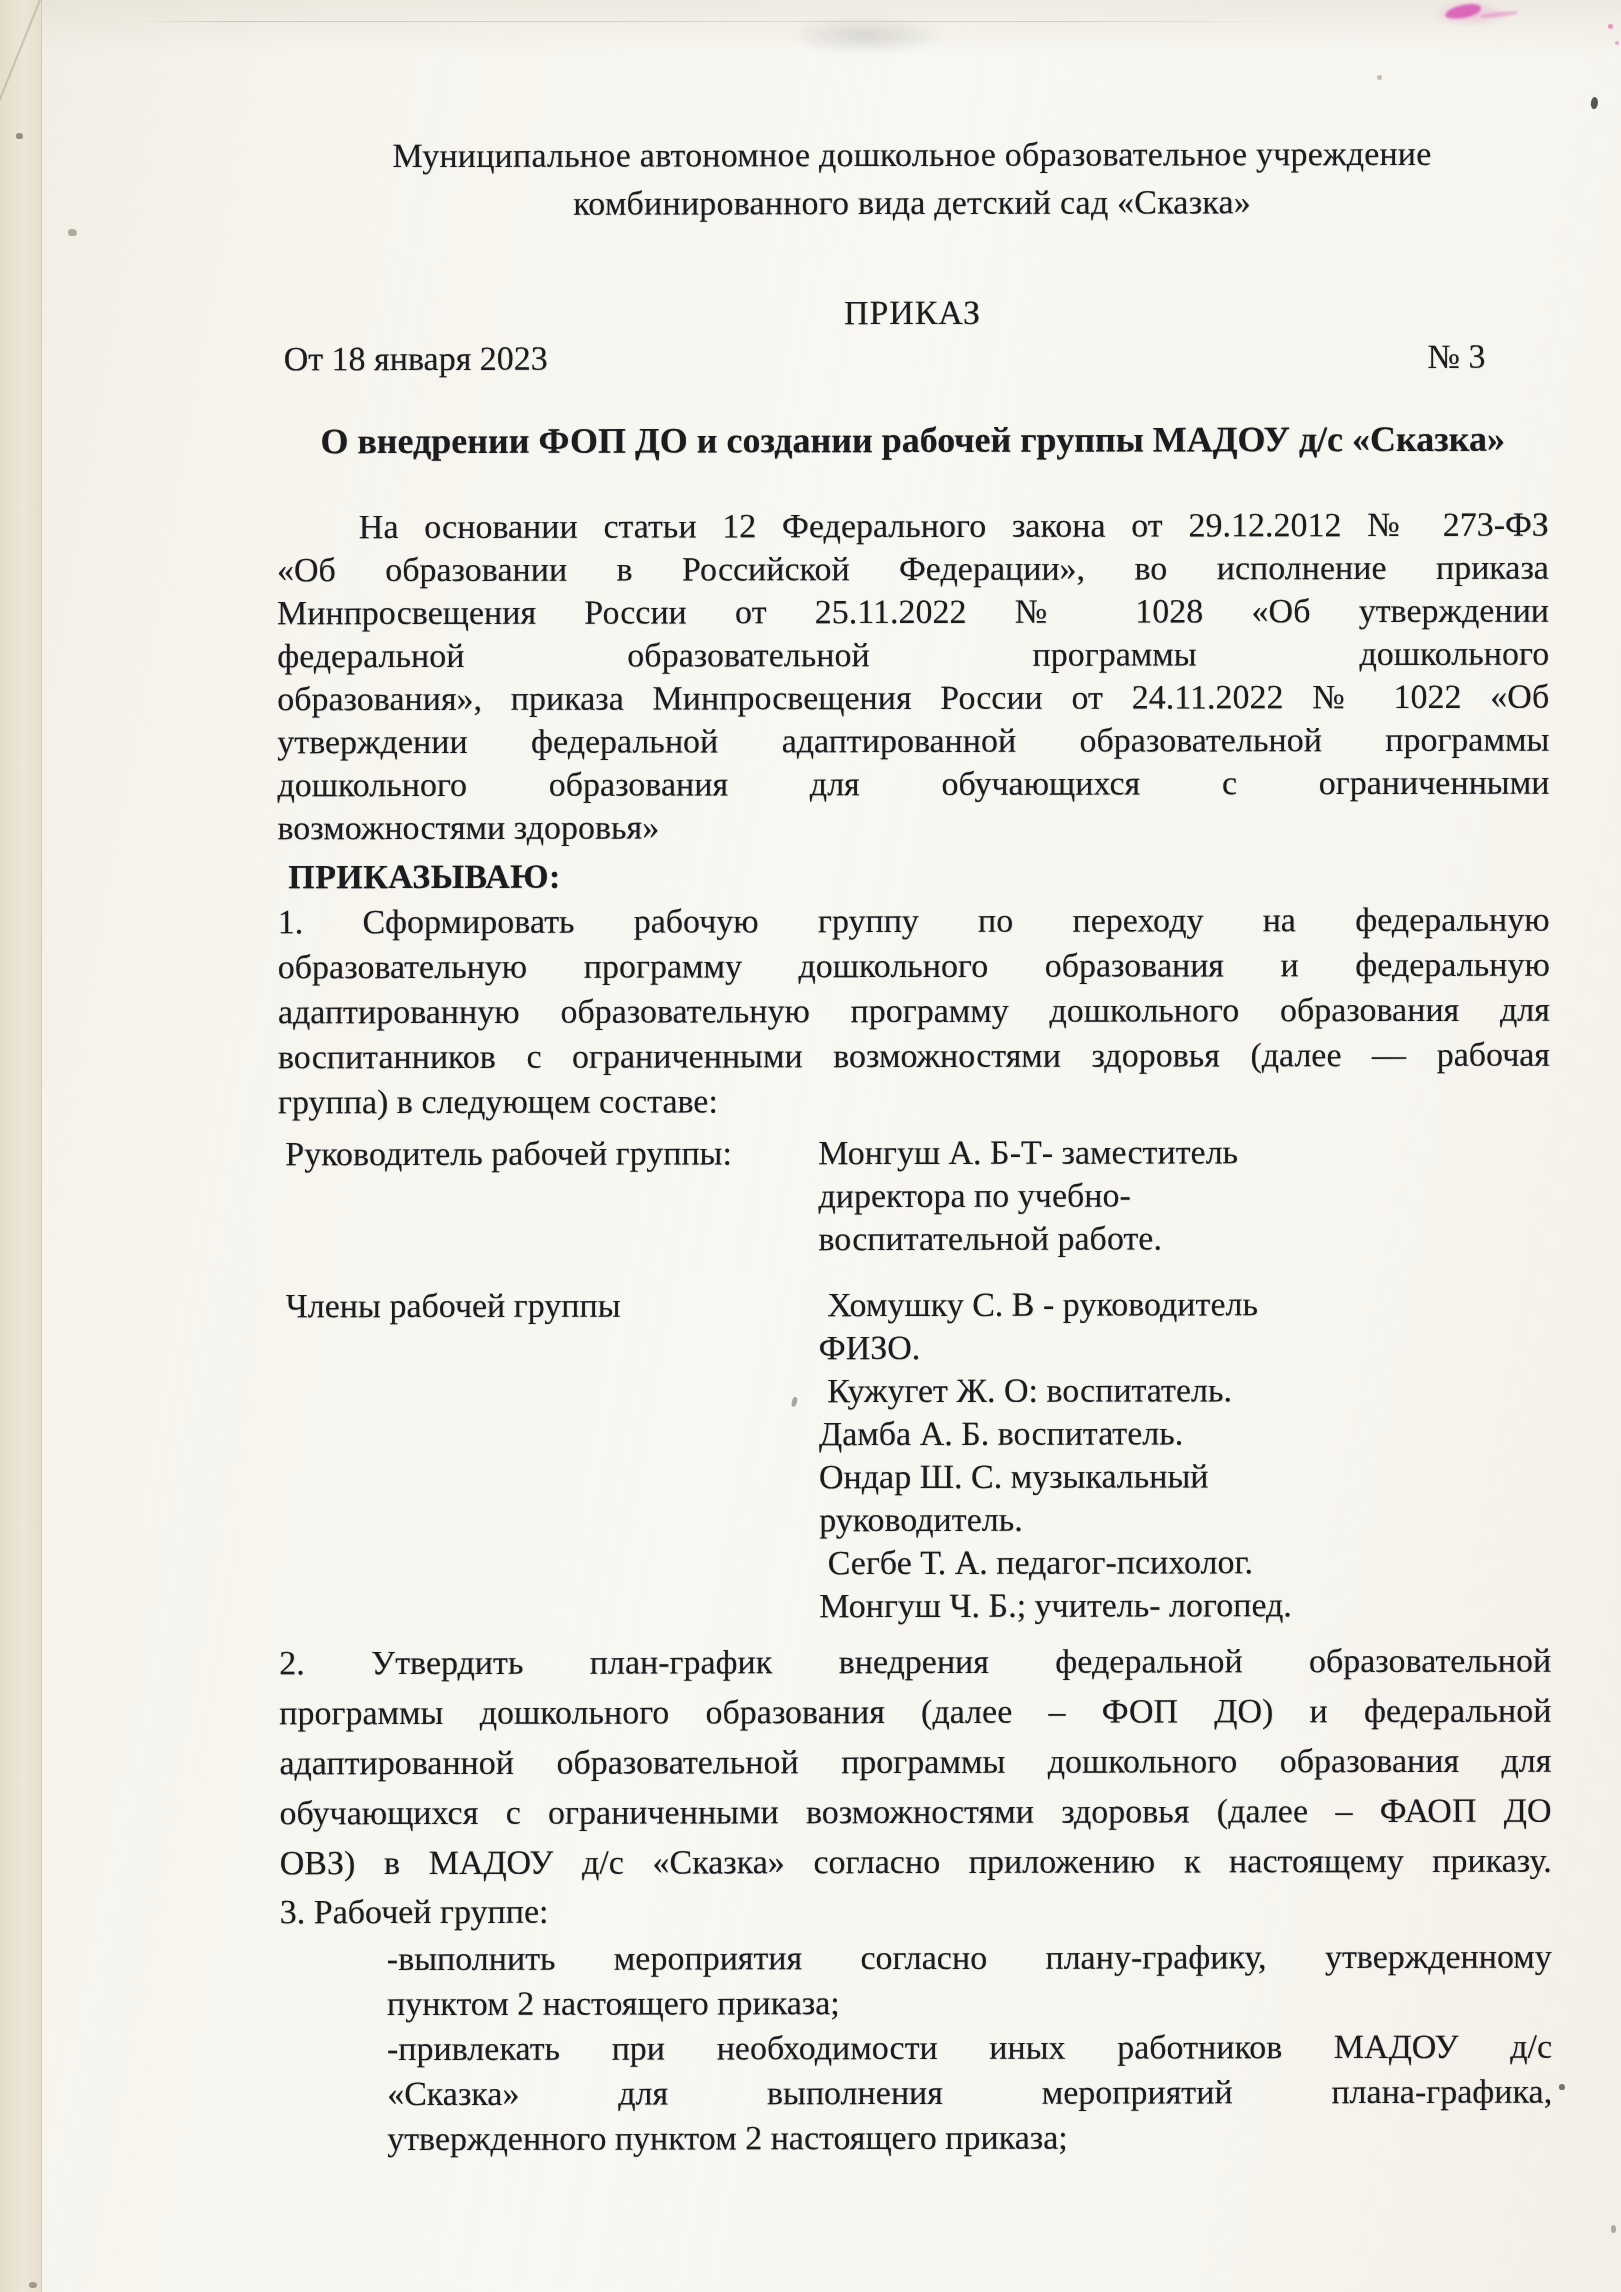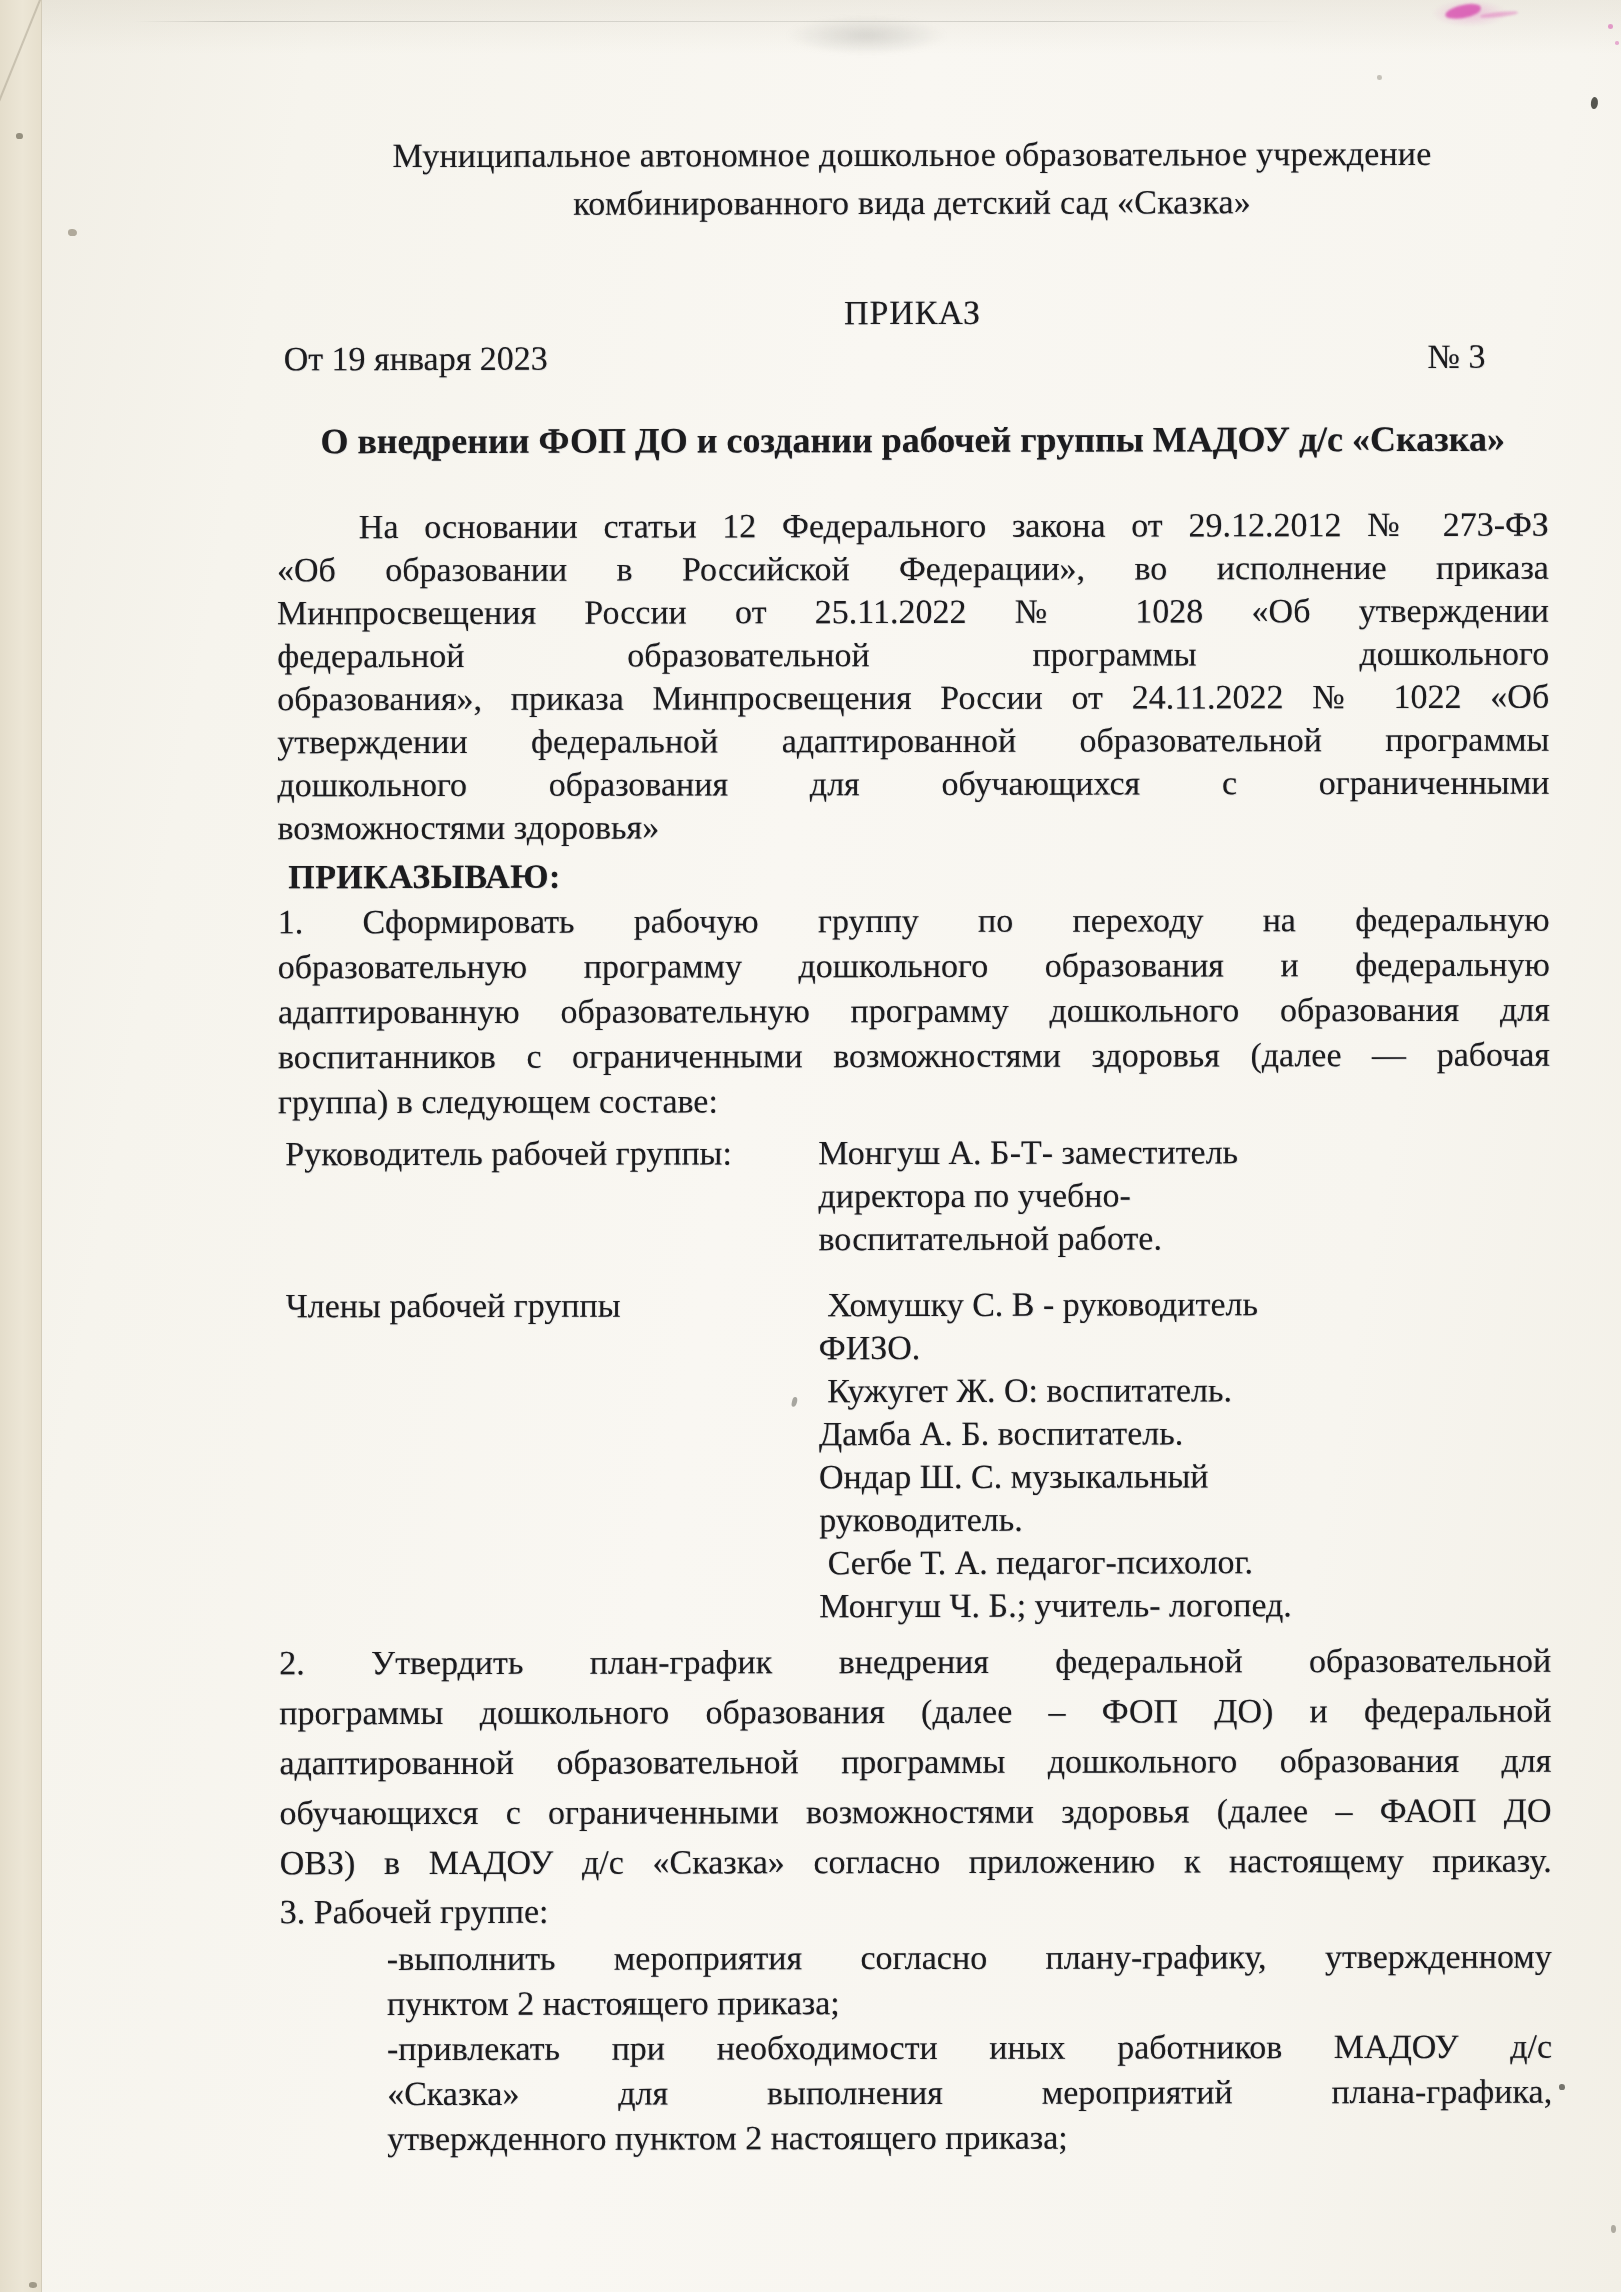--- a/index.html
+++ b/index.html
@@ -88,21 +88,21 @@
 <div class="doc">
 
   <div class="org-header">
     <div>Муниципальное автономное дошкольное образовательное учреждение</div>
     <div>комбинированного вида детский сад «Сказка»</div>
   </div>
 
   <div class="order-word">ПРИКАЗ</div>
 
   <div class="date-row">
-    <span>От 19 января 2023</span>
+    <span>От 18 января 2023</span>
     <span>№ 3</span>
   </div>
 
   <div class="doc-title">О внедрении ФОП ДО и создании рабочей группы МАДОУ д/с «Сказка»</div>
 
   <div class="para p1">
     <div class="jline indent">На основании статьи 12 Федерального закона от 29.12.2012 № 273-ФЗ</div>
     <div class="jline">«Об образовании в Российской Федерации», во исполнение приказа</div>
     <div class="jline">Минпросвещения России от 25.11.2022 № 1028 «Об утверждении</div>
     <div class="jline">федеральной образовательной программы дошкольного</div>

